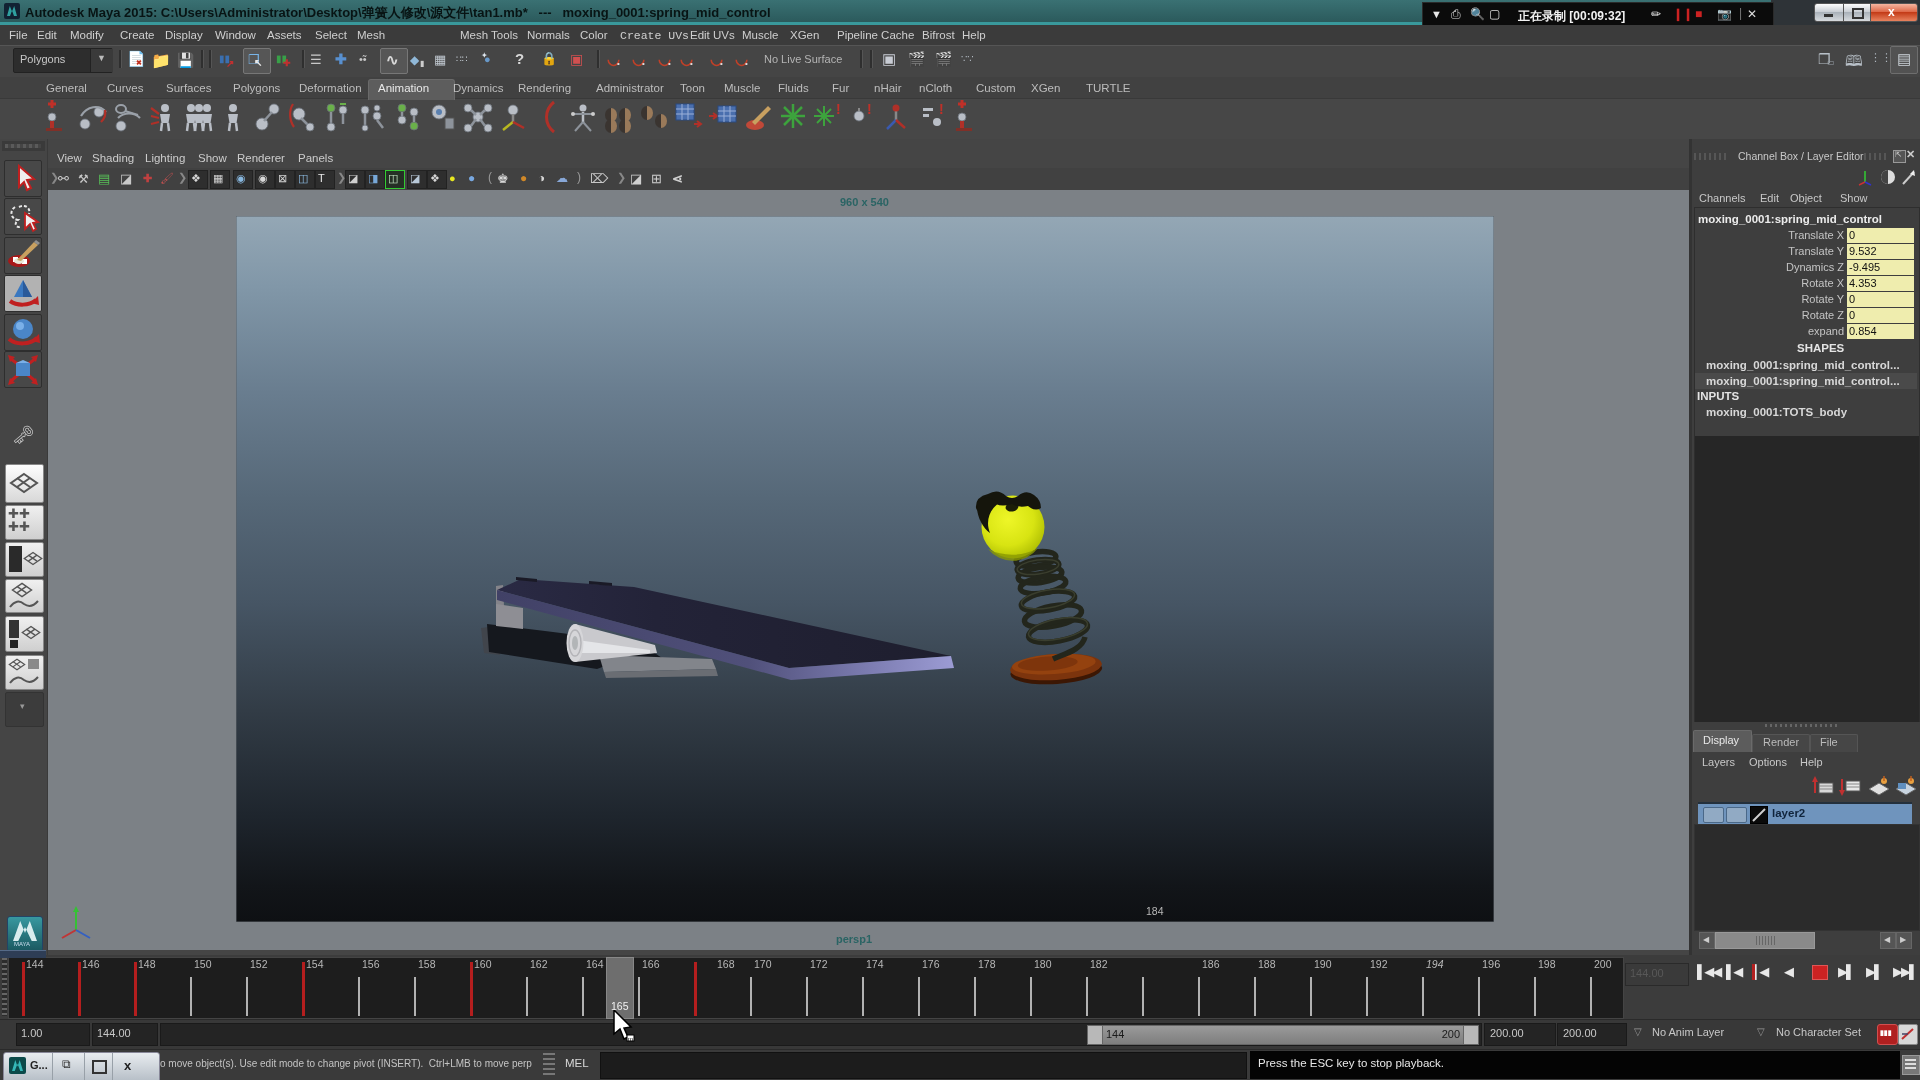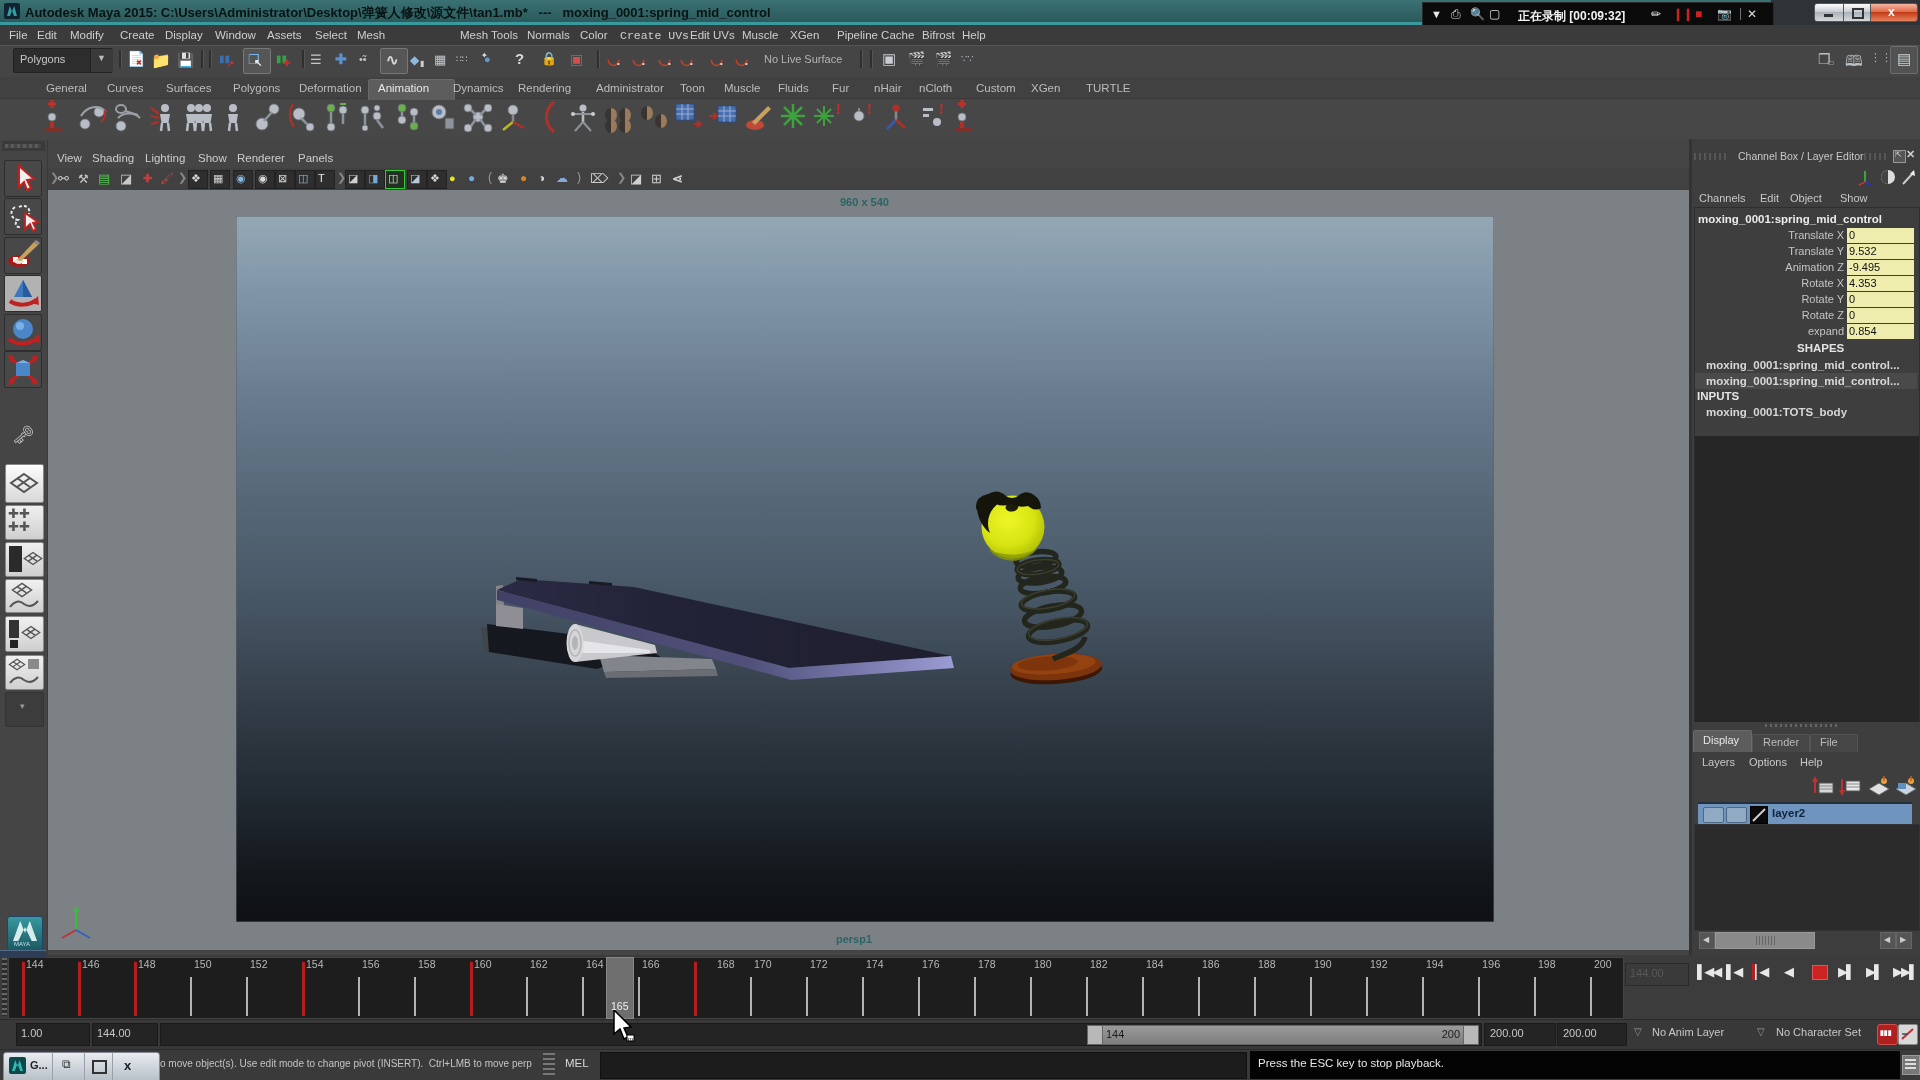--- a/index.html
+++ b/index.html
@@ -713,21 +713,21 @@
 <div class="a" style="left:1694px;top:207px;width:224px;height:229px;background:#3e3e3e;border:1px solid #2e2e2e;border-bottom:none;"></div>
 <div class="tx" style="left:1698px;top:213px;font-size:11.5px;color:#ececec;font-weight:bold;">moxing_0001:spring_mid_control</div>
 <div class="tx" style="left:1746px;top:229px;width:98px;font-size:11px;color:#c4c4c4;text-align:right;">Translate X</div>
 <div class="a" style="left:1847px;top:228px;width:67px;height:15px;background:#efedae;">
     <div class="tx" style="left:2px;top:1px;font-size:11px;color:#111;">0</div>
   </div>
 <div class="tx" style="left:1746px;top:245px;width:98px;font-size:11px;color:#c4c4c4;text-align:right;">Translate Y</div>
 <div class="a" style="left:1847px;top:244px;width:67px;height:15px;background:#efedae;">
     <div class="tx" style="left:2px;top:1px;font-size:11px;color:#111;">9.532</div>
   </div>
-<div class="tx" style="left:1746px;top:261px;width:98px;font-size:11px;color:#c4c4c4;text-align:right;">Animation Z</div>
+<div class="tx" style="left:1746px;top:261px;width:98px;font-size:11px;color:#c4c4c4;text-align:right;">Dynamics Z</div>
 <div class="a" style="left:1847px;top:260px;width:67px;height:15px;background:#efedae;">
     <div class="tx" style="left:2px;top:1px;font-size:11px;color:#111;">-9.495</div>
   </div>
 <div class="tx" style="left:1746px;top:277px;width:98px;font-size:11px;color:#c4c4c4;text-align:right;">Rotate X</div>
 <div class="a" style="left:1847px;top:276px;width:67px;height:15px;background:#efedae;">
     <div class="tx" style="left:2px;top:1px;font-size:11px;color:#111;">4.353</div>
   </div>
 <div class="tx" style="left:1746px;top:293px;width:98px;font-size:11px;color:#c4c4c4;text-align:right;">Rotate Y</div>
 <div class="a" style="left:1847px;top:292px;width:67px;height:15px;background:#efedae;">
     <div class="tx" style="left:2px;top:1px;font-size:11px;color:#111;">0</div>
@@ -823,26 +823,26 @@
 <div class="tx" style="left:586px;top:958px;font-size:10.5px;color:#b8b8b8;">164</div>
 <div class="tx" style="left:642px;top:958px;font-size:10.5px;color:#b8b8b8;">166</div>
 <div class="tx" style="left:698px;top:958px;font-size:10.5px;color:#b8b8b8;padding-left:19px;">168</div>
 <div class="tx" style="left:754px;top:958px;font-size:10.5px;color:#b8b8b8;">170</div>
 <div class="tx" style="left:810px;top:958px;font-size:10.5px;color:#b8b8b8;">172</div>
 <div class="tx" style="left:866px;top:958px;font-size:10.5px;color:#b8b8b8;">174</div>
 <div class="tx" style="left:922px;top:958px;font-size:10.5px;color:#b8b8b8;">176</div>
 <div class="tx" style="left:978px;top:958px;font-size:10.5px;color:#b8b8b8;">178</div>
 <div class="tx" style="left:1034px;top:958px;font-size:10.5px;color:#b8b8b8;">180</div>
 <div class="tx" style="left:1090px;top:958px;font-size:10.5px;color:#b8b8b8;">182</div>
-<div class="tx" style="left:1146px;top:958px;font-size:10.5px;color:#b8b8b8;">184</div>
+<div class="tx" style="left:1146px;top:905px;font-size:10.5px;color:#b8b8b8;">184</div>
 <div class="tx" style="left:1202px;top:958px;font-size:10.5px;color:#b8b8b8;">186</div>
 <div class="tx" style="left:1258px;top:958px;font-size:10.5px;color:#b8b8b8;">188</div>
 <div class="tx" style="left:1314px;top:958px;font-size:10.5px;color:#b8b8b8;">190</div>
 <div class="tx" style="left:1370px;top:958px;font-size:10.5px;color:#b8b8b8;">192</div>
-<div class="tx" style="left:1426px;top:958px;font-size:10.5px;color:#b8b8b8;">194</div>
+<div class="tx" style="left:1426px;top:958px;font-size:10.5px;color:#b8b8b8;font-style:italic;">194</div>
 <div class="tx" style="left:1482px;top:958px;font-size:11px;color:#b8b8b8;">196</div>
 <div class="tx" style="left:1538px;top:958px;font-size:10.5px;color:#b8b8b8;">198</div>
 <div class="tx" style="left:1594px;top:958px;font-size:10.5px;color:#b8b8b8;">200</div>
 <div class="a" style="left:22px;top:962px;width:3px;height:54px;background:#b41e1e;"></div>
 <div class="a" style="left:78px;top:962px;width:3px;height:54px;background:#b41e1e;"></div>
 <div class="a" style="left:134px;top:962px;width:3px;height:54px;background:#b41e1e;"></div>
 <div class="a" style="left:190px;top:977px;width:2px;height:39px;background:#b2b2b2;"></div>
 <div class="a" style="left:246px;top:977px;width:2px;height:39px;background:#b2b2b2;"></div>
 <div class="a" style="left:302px;top:962px;width:3px;height:54px;background:#b41e1e;"></div>
 <div class="a" style="left:358px;top:977px;width:2px;height:39px;background:#b2b2b2;"></div>

